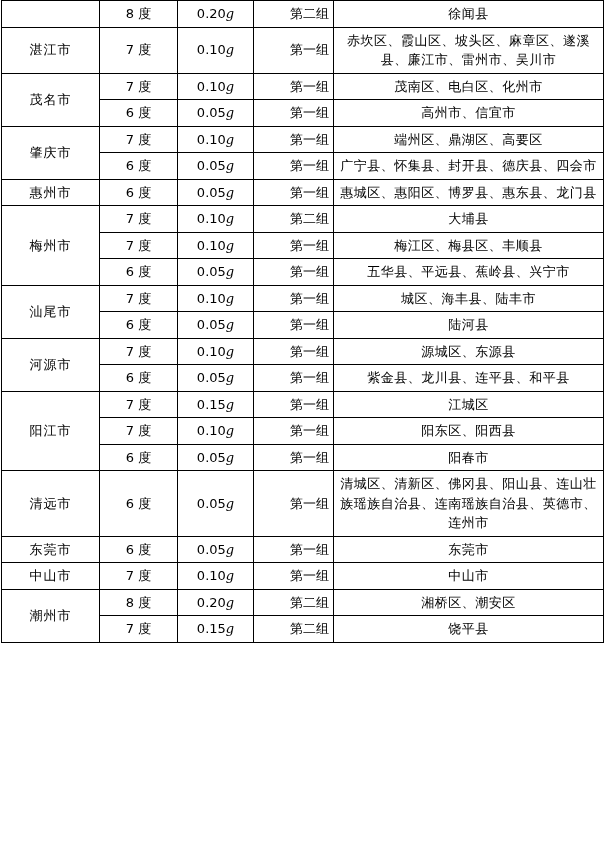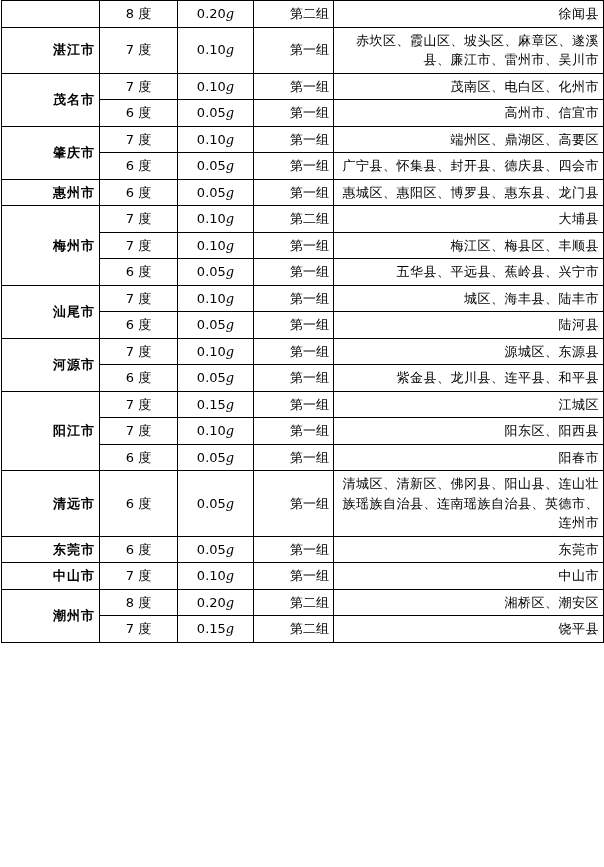--- a/index.html
+++ b/index.html
@@ -34,40 +34,40 @@
     line-height: 1.5;
   }
   
   col.c-city { width: 98px; }
   col.c-intensity { width: 78px; }
   col.c-accel { width: 76px; }
   col.c-group { width: 80px; }
   col.c-area { width: 270px; }
 
   td.city {
-    text-align: right;
-    font-weight: bold;
+    text-align: center;
+    font-weight: normal;
     letter-spacing: 1px;
   }
   td.intensity {
     text-align: center;
   }
   td.accel {
     text-align: center;
     font-style: normal;
   }
   td.accel .g {
     font-family: "DejaVu Serif", "Liberation Serif", serif;
     font-style: italic;
   }
   td.group {
     text-align: right;
   }
   td.area {
-    text-align: right;
+    text-align: center;
     padding-left: 9px;
     letter-spacing: 0.5px;
   }
 </style>
 </head>
 <body>
 
 <div class="page">
   <table class="seismic">
     <colgroup>

